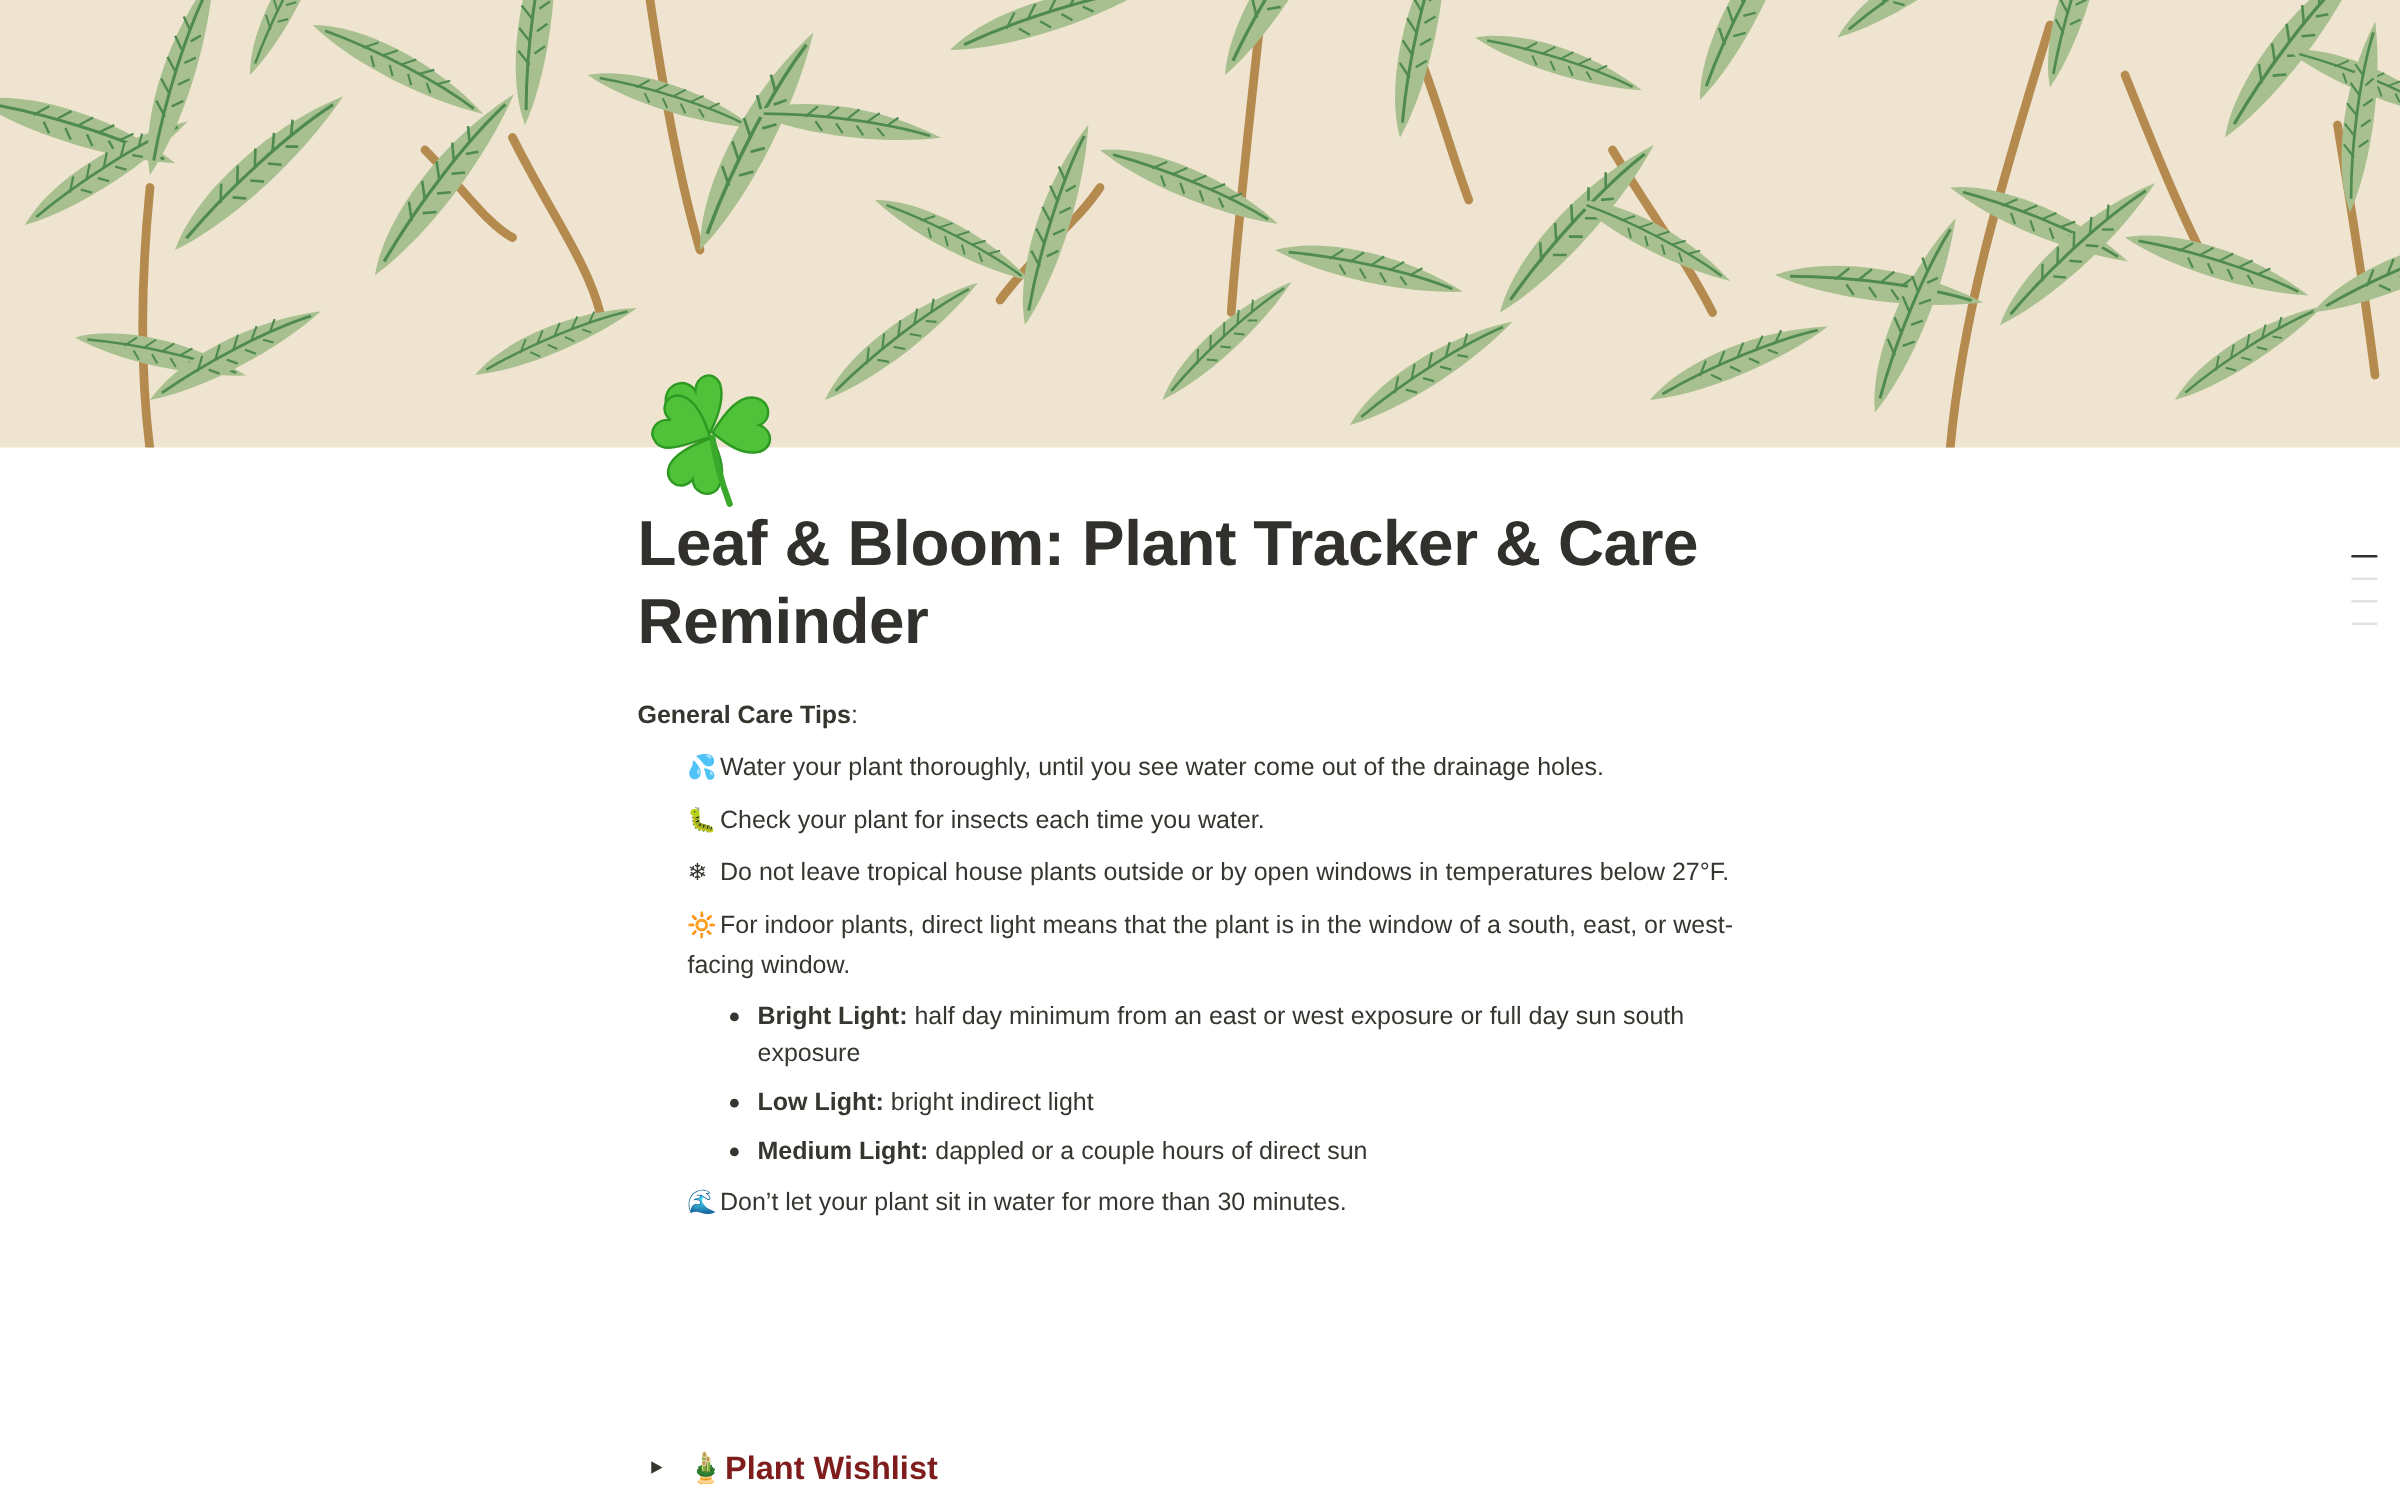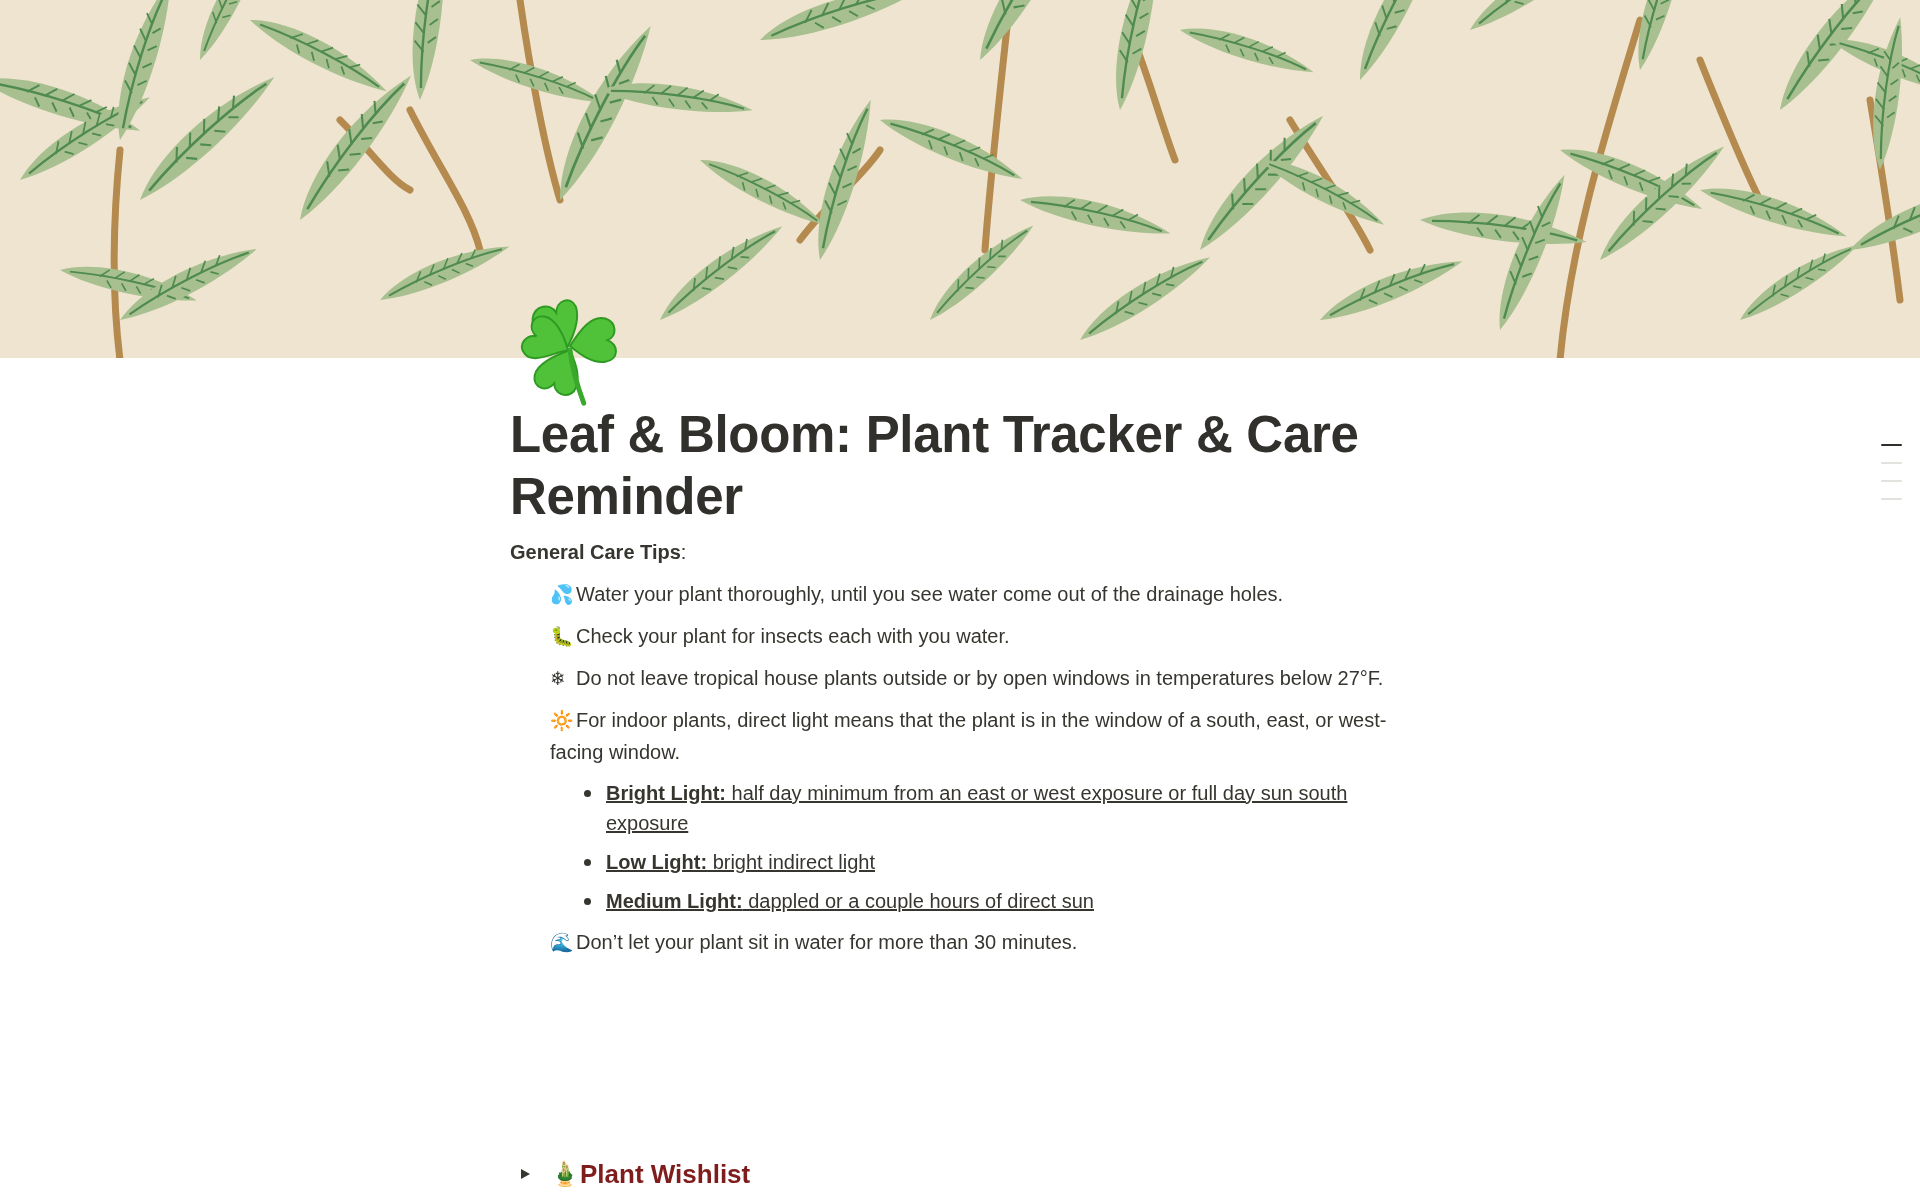--- a/index.html
+++ b/index.html
@@ -41,21 +41,21 @@
     width: 900px;
     font-size: 51px;
     line-height: 62px;
     font-weight: 700;
     color: #32302c;
     letter-spacing: -0.3px;
   }
 
   .content {
     position: absolute;
-    left: 510px; top: 536px;
+    left: 510px; top: 556px;
     width: 900px;
     font-size: 20px;
     line-height: 32px;
     color: #37352f;
   }
   .label-line { height: 32px; margin-bottom: 10px; }
   .label-line b { font-weight: 700; }
   .tip {
     margin-left: 40px;
     margin-bottom: 10px;
@@ -69,21 +69,20 @@
   .sublist {
     margin: 0 0 10px 96px;
     padding: 0;
     list-style: none;
   }
   .sublist li {
     position: relative;
     margin-bottom: 9px;
     line-height: 30px;
     padding-right: 20px;
-    text-decoration: underline;
   }
   .sublist li::before {
     content: "";
     position: absolute;
     left: -22px; top: 12px;
     width: 7px; height: 7px;
     border-radius: 50%;
     background: #37352f;
   }
   .sublist b { font-weight: 700; }
@@ -220,21 +219,21 @@
 
   <div class="content">
     <div class="label-line">
       <b>General Care Tips</b><span>:</span>
     </div>
 
     <div class="tip">
       <span class="emoji">💦</span><span>Water your plant thoroughly, until you see water come out of the drainage holes.</span>
     </div>
     <div class="tip">
-      <span class="emoji">🐛</span><span>Check your plant for insects each with you water.</span>
+      <span class="emoji">🐛</span><span>Check your plant for insects each time you water.</span>
     </div>
     <div class="tip">
       <span class="emoji">❄</span><span>Do not leave tropical house plants outside or by open windows in temperatures below 27°F.</span>
     </div>
     <div class="tip">
       <span class="emoji">🔆</span><span>For indoor plants, direct light means that the plant is in the window of a south, east, or west-facing window.</span>
     </div>
 
     <ul class="sublist">
       <li><b>Bright Light:</b><span> half day minimum from an east or west exposure or full day sun south exposure</span></li>

